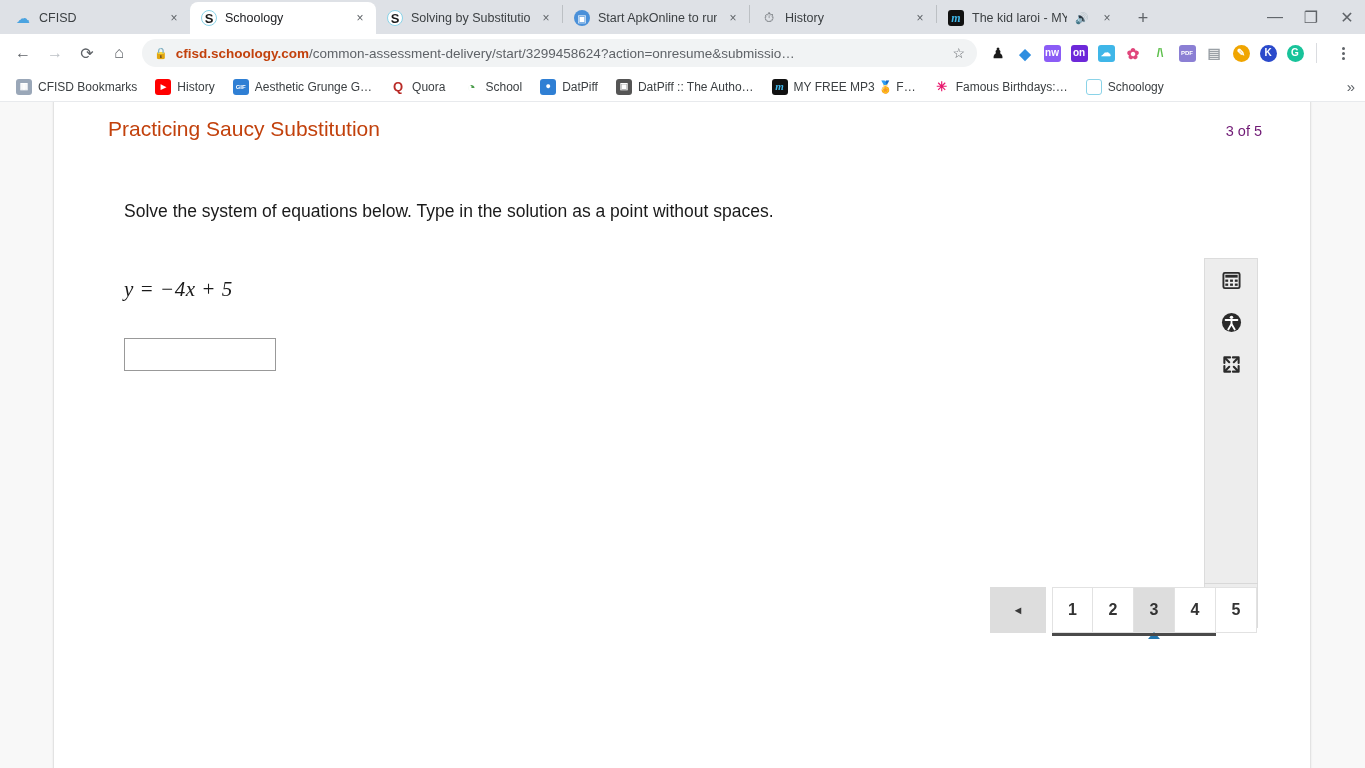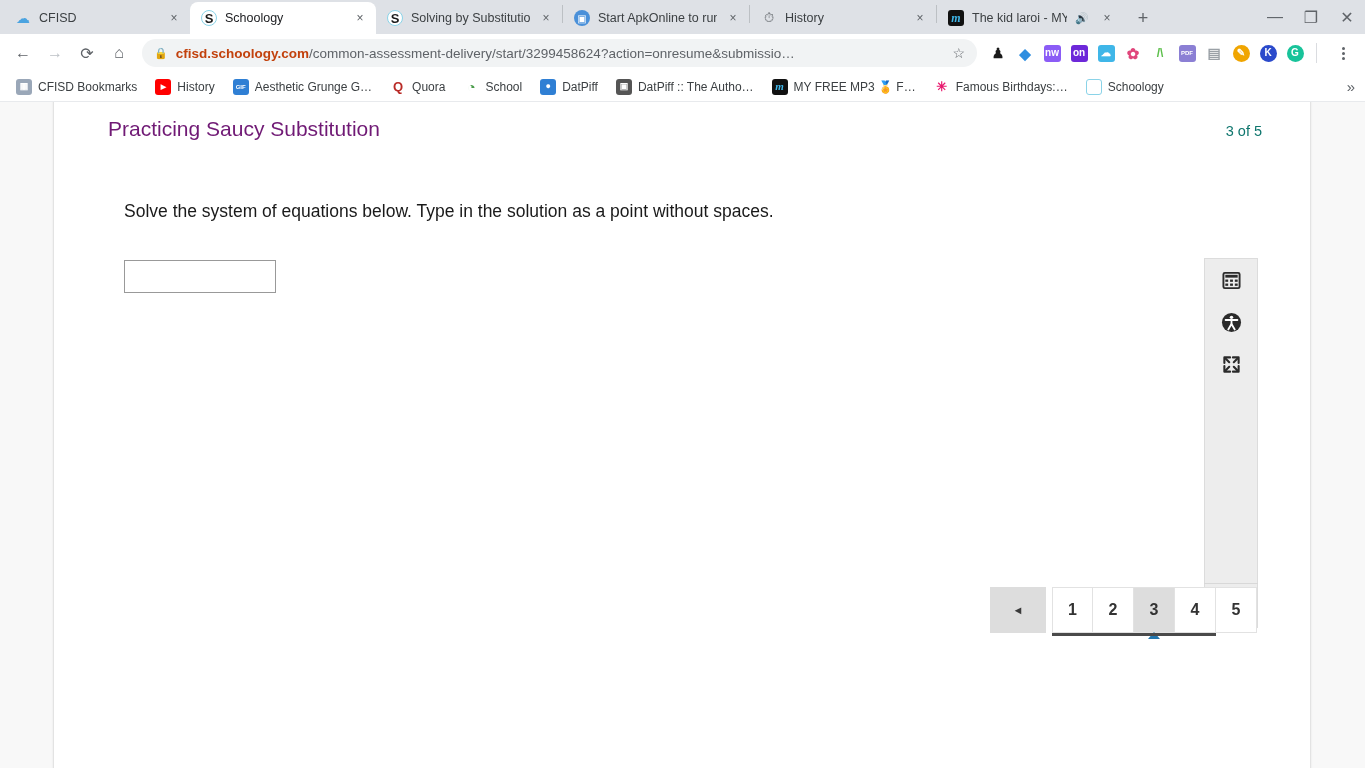--- a/index.html
+++ b/index.html
@@ -130,22 +130,22 @@
   }
   .card {
     position: absolute; left: 53px; top: -18px; width: 1258px; height: 695px;
     background: #ffffff; border: 1px solid #e3e3e3;
     box-shadow: 0 1px 2px rgba(0,0,0,0.08);
   }
   .q-header {
     display: flex; align-items: baseline; justify-content: space-between;
     padding: 32px 48px 0 54px;
   }
-  .q-title { font-size: 21px; color: #701a75; font-weight: 400; }
-  .q-counter { font-size: 14.5px; color: #0f766e; }
+  .q-title { font-size: 21px; color: #c2410c; font-weight: 400; }
+  .q-counter { font-size: 14.5px; color: #701a75; }
 
   .q-body { padding: 58px 0 0 70px; }
   .q-prompt { font-size: 17.5px; color: #1a1a1a; line-height: 1.4; }
   .eq {
     font-family: "Liberation Serif", serif;
     font-size: 21px; color: #1a1a1a; font-style: italic;
     letter-spacing: 0.5px;
   }
   .eq1 { margin-top: 47px; }
   .eq2 { margin-top: 53px; }
@@ -375,20 +375,21 @@
   <div class="page">
     <div class="card">
 
       <div class="q-header">
         <div class="q-title">Practicing Saucy Substitution</div>
         <div class="q-counter">3 of 5</div>
       </div>
 
       <div class="q-body">
         <div class="q-prompt">Solve the system of equations below.  Type in the solution as a point without spaces.</div>
+        <div class="eq eq2">y = −4x + 5</div>
         <input class="answer-input" type="text" value="" style="">
       </div>
 
       <div class="rail">
         <div class="rail-btn rail-icon">
           <svg width="19" height="19" viewBox="0 0 20 20">
             <rect x="1.5" y="2" width="17" height="16" rx="1.5" fill="none" stroke="#2b2b2b" stroke-width="2"></rect>
             <rect x="3.5" y="4" width="13" height="3" fill="#2b2b2b"></rect>
             <rect x="3.5" y="9" width="3" height="2.4" fill="#2b2b2b"></rect>
             <rect x="8.5" y="9" width="3" height="2.4" fill="#2b2b2b"></rect>

